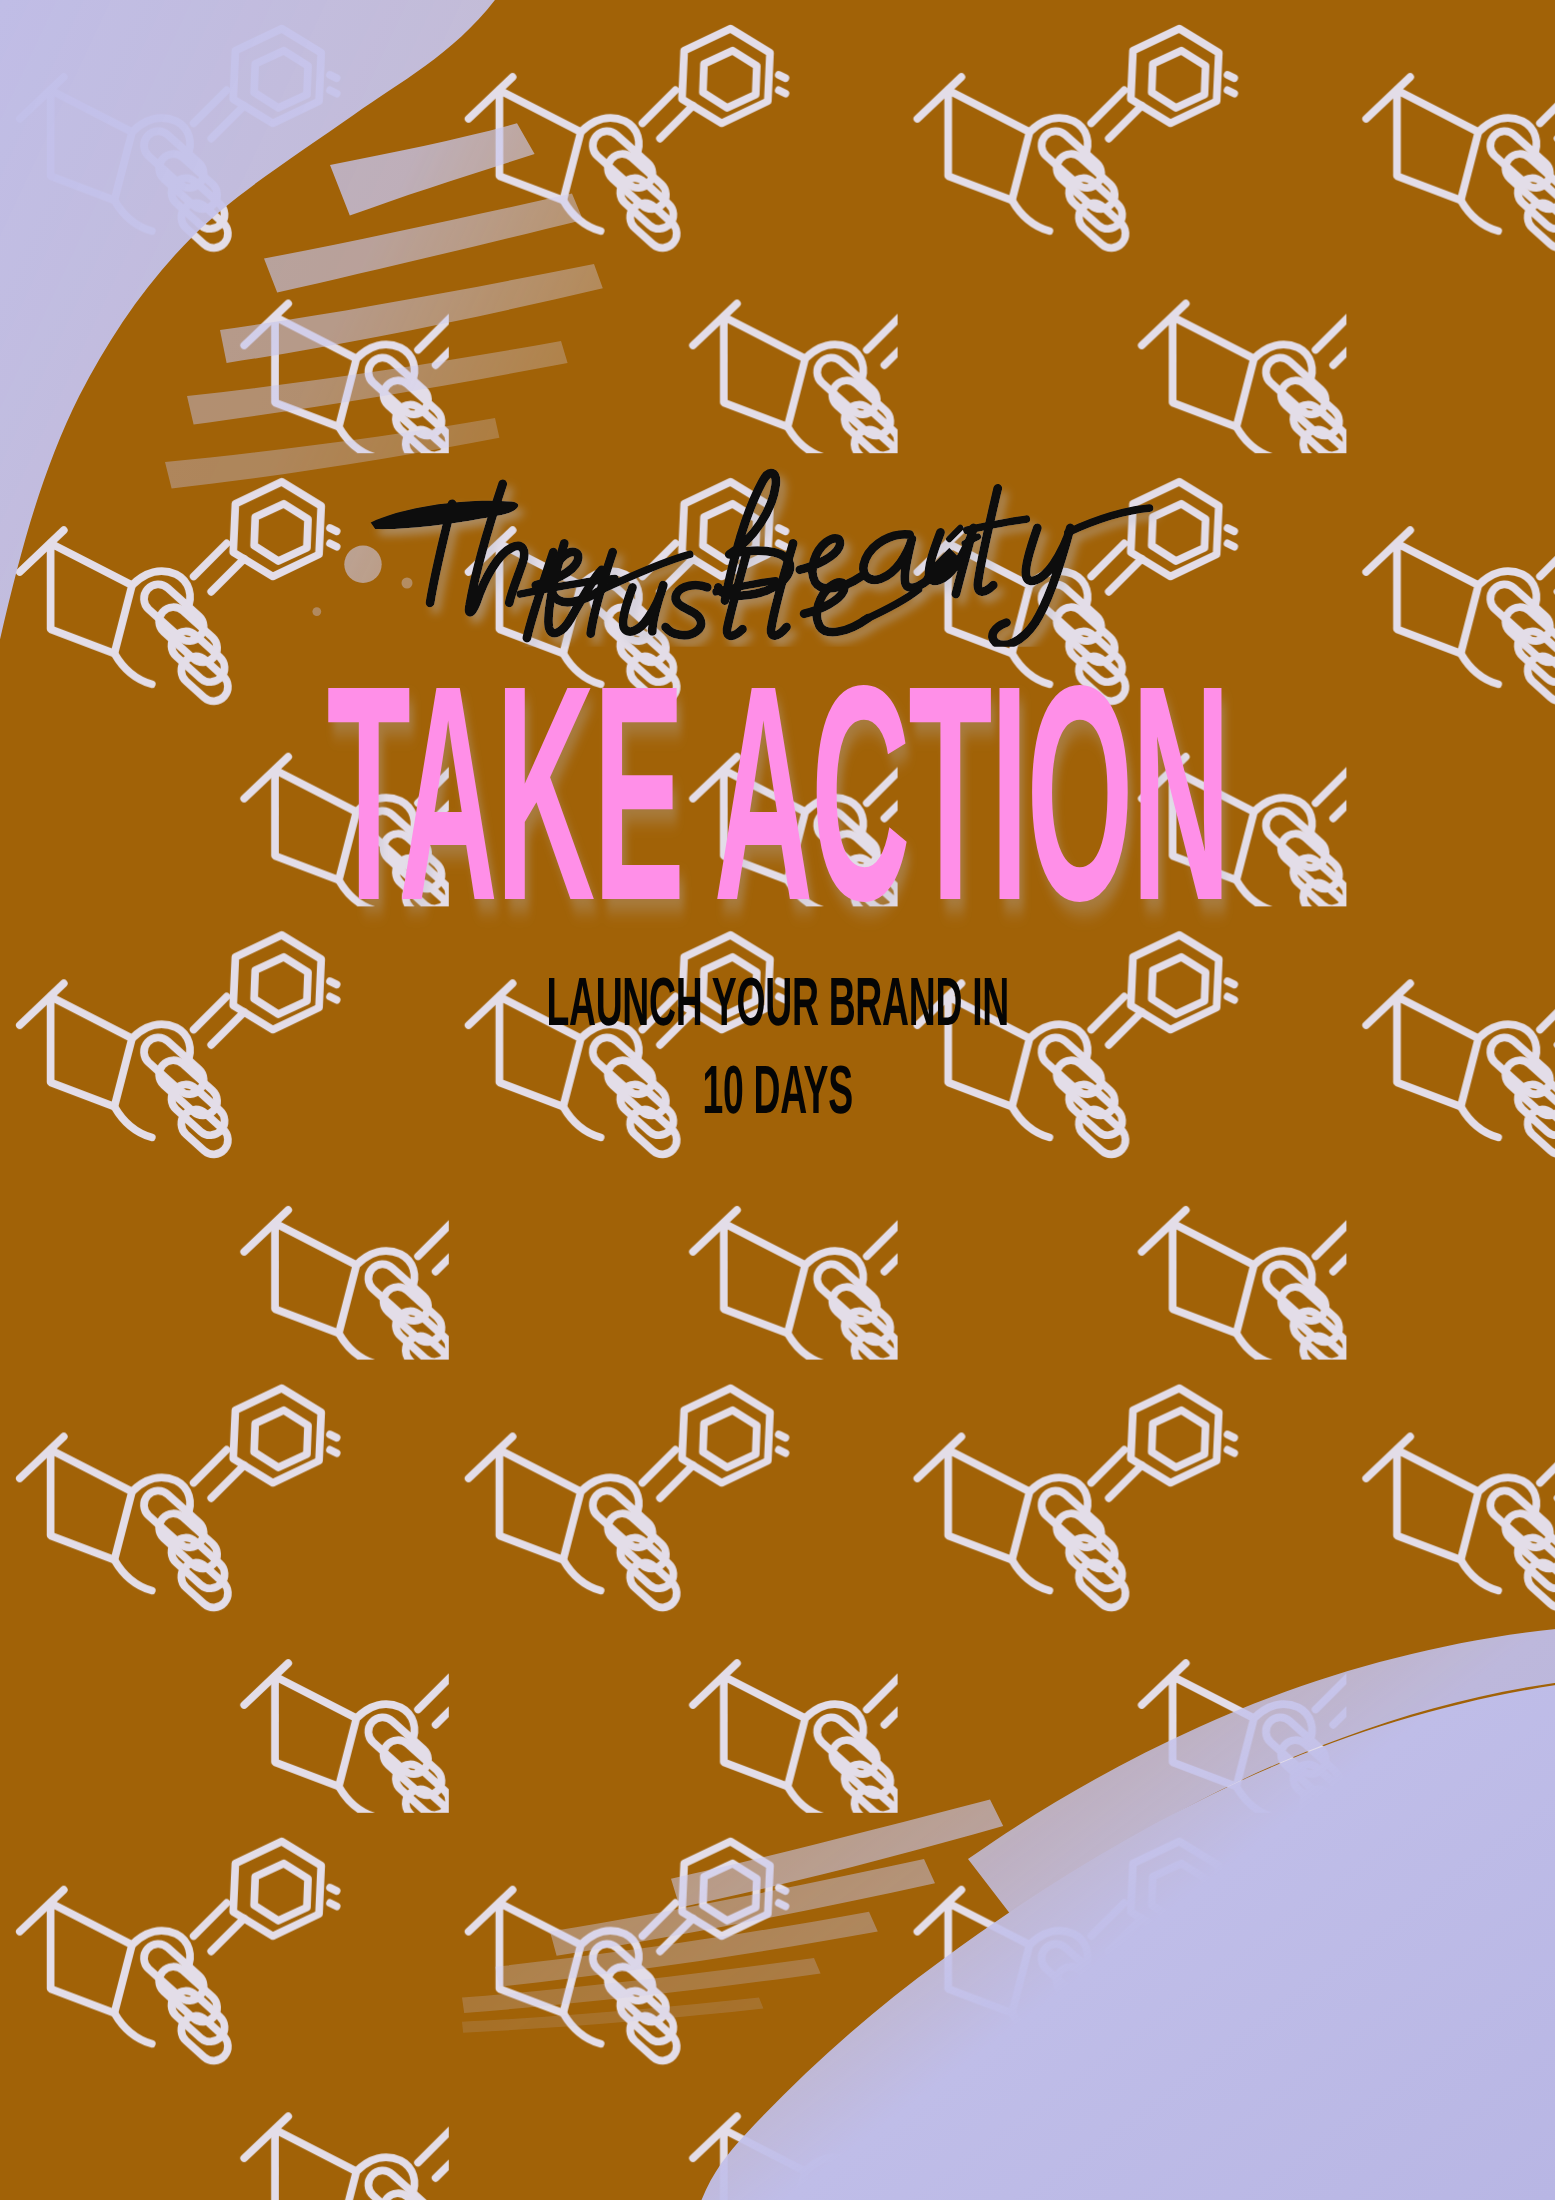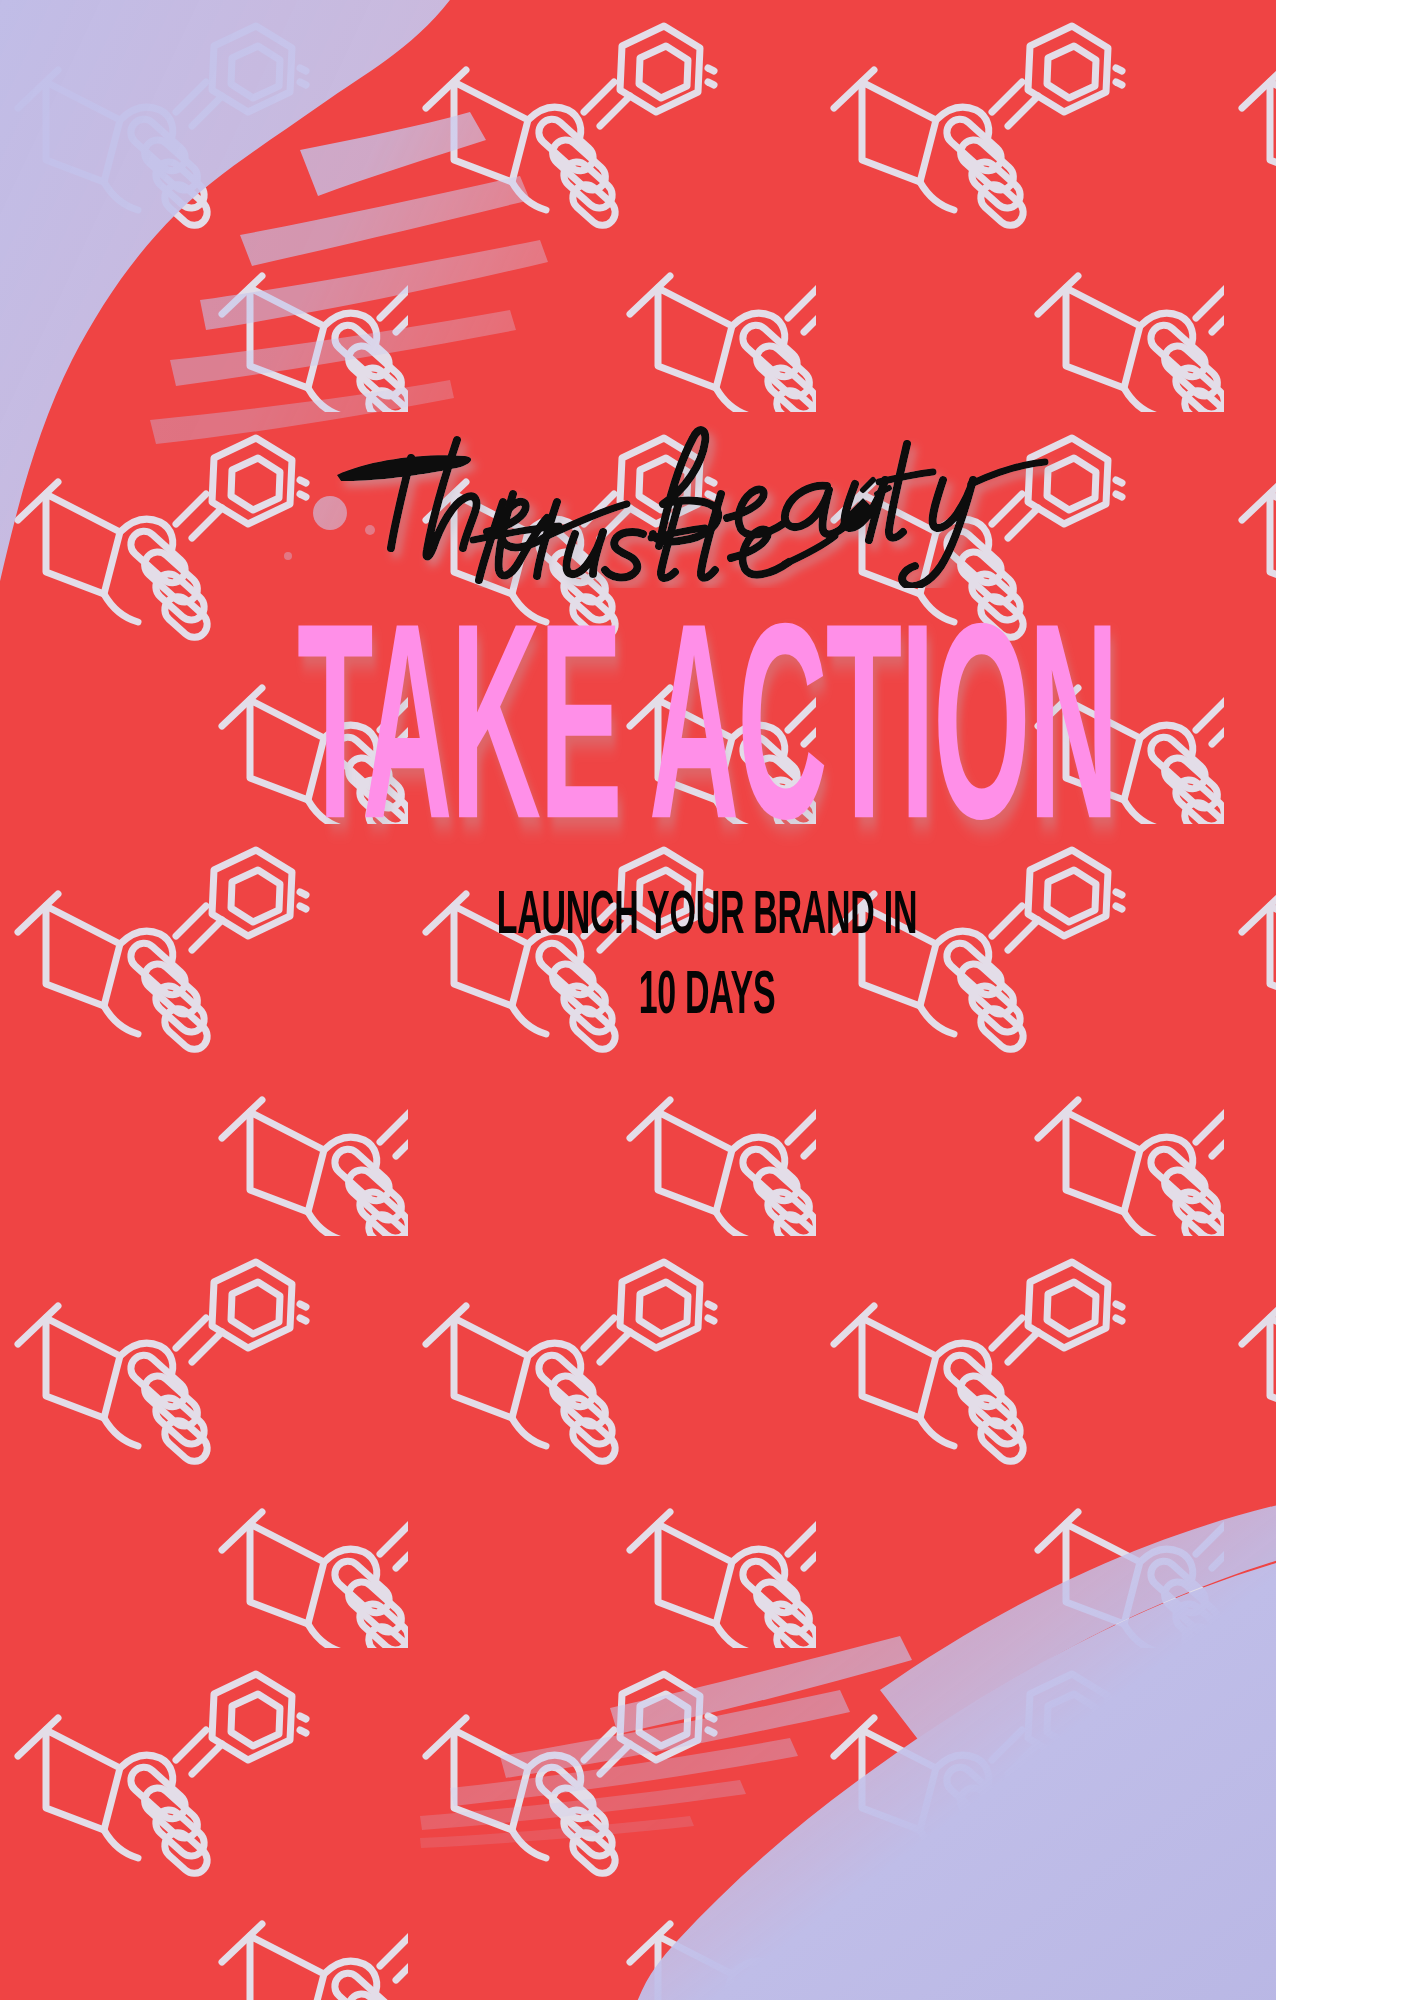--- a/index.html
+++ b/index.html
@@ -5,23 +5,23 @@
   html,body{margin:0;padding:0;}
   body{
     width:1414px;height:2000px;
     background:#ffffff;
     font-family:"Liberation Sans",sans-serif;
     overflow:hidden;
     position:relative;
   }
   #poster{
     position:absolute;inset:0;
-    width:1276px;height:2000px;
+    width:1414px;height:2000px;
     overflow:hidden;
-    background:#ef4444;
+    background:#a16207;
   }
 
   
   .watermark{
     position:absolute;inset:0;
     width:1414px;height:2000px;
     opacity:1;
     pointer-events:none;
     z-index:1;
   }

